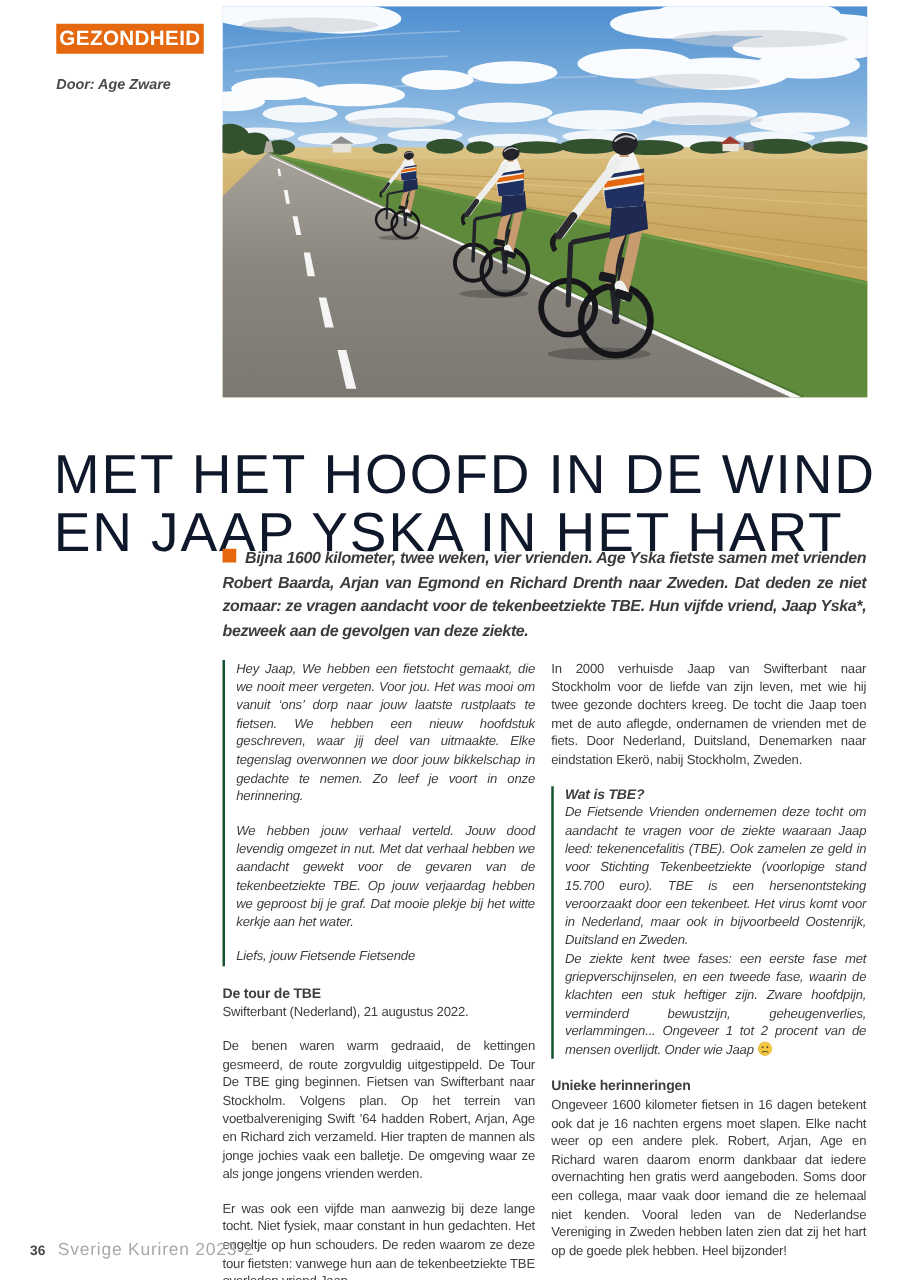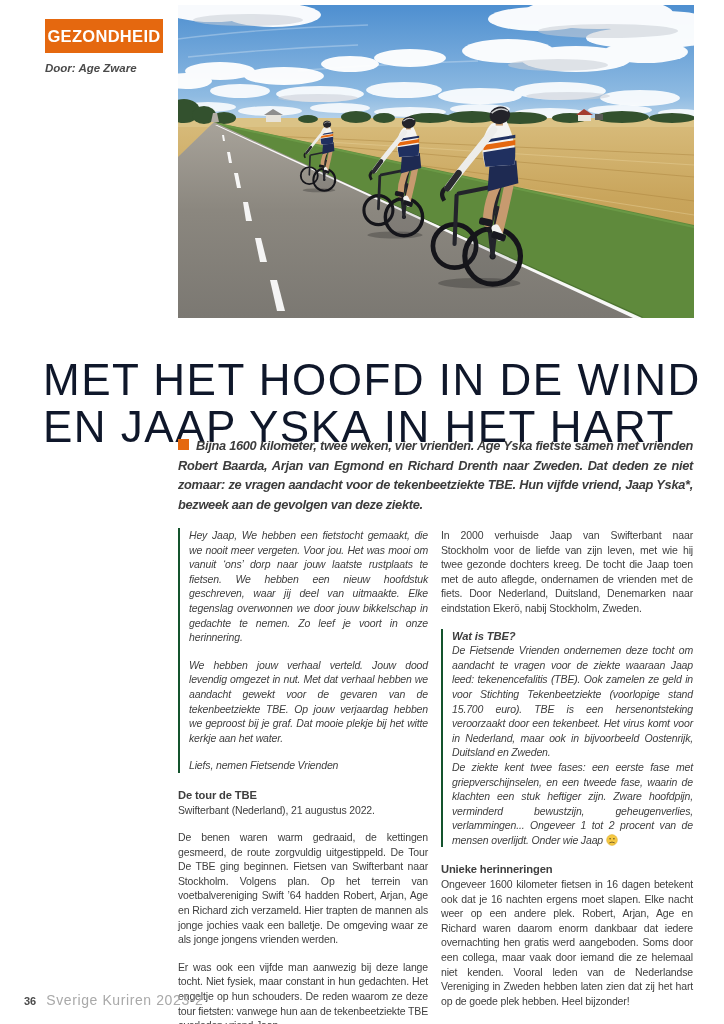--- a/index.html
+++ b/index.html
@@ -1,21 +1,21 @@
 <!DOCTYPE html>
 <html><head>
 <meta charset="utf-8">
 <style>
   html,body { margin:0; padding:0; background:#ffffff; }
   .page {
     position:relative; width:724px; height:1024px; background:#ffffff;
     font-family:"Liberation Sans", sans-serif; color:#3e3e3e; overflow:hidden;
   }
   .category-box {
-    position:absolute; left:45px; top:19px; width:118px; height:34px;
+    position:absolute; left:45px; top:19px; width:118px; height:24px;
     background:#E5680F; color:#ffffff; font-weight:bold; font-size:16.5px;
     letter-spacing:.3px; display:flex; align-items:center; justify-content:center;
   }
   .byline {
     position:absolute; left:45px; top:62px; font-size:11.5px; font-weight:bold;
     font-style:italic; color:#4a4a4a;
   }
   .photo { position:absolute; left:178px; top:5px; width:516px; height:313px; }
   .headline {
     position:absolute; left:43px; top:327px; width:660px;
@@ -220,21 +220,21 @@
     <span>MET HET HOOFD IN DE WIND</span>
     <span>EN JAAP YSKA IN HET HART</span>
   </h1>
 
   <p class="intro"><span class="bullet"></span><span>Bijna 1600 kilometer, twee weken, vier vrienden. Age Yska fietste samen met vrienden Robert Baarda, Arjan van Egmond en Richard Drenth naar Zweden. Dat deden ze niet zomaar: ze vragen aandacht voor de tekenbeetziekte TBE. Hun vijfde vriend, Jaap Yska*, bezweek aan de gevolgen van deze ziekte.</span></p>
 
   <div class="col col-left">
     <div class="quote-block">
       <p>Hey Jaap, We hebben een fietstocht gemaakt, die we nooit meer vergeten. Voor jou. Het was mooi om vanuit ‘ons’ dorp naar jouw laatste rustplaats te fietsen. We hebben een nieuw hoofdstuk geschreven, waar jij deel van uitmaakte. Elke tegenslag overwonnen we door jouw bikkelschap in gedachte te nemen. Zo leef je voort in onze herinnering.</p>
       <p class="gap">We hebben jouw verhaal verteld. Jouw dood levendig omgezet in nut. Met dat verhaal hebben we aandacht gewekt voor de gevaren van de tekenbeetziekte TBE. Op jouw verjaardag hebben we geproost bij je graf. Dat mooie plekje bij het witte kerkje aan het water.</p>
-      <p class="gap">Liefs, nemen Fietsende Vrienden</p>
+      <p class="gap">Liefs, jouw Fietsende Fietsende</p>
     </div>
     <p class="sec-head after">De tour de TBE</p>
     <p class="sub">Swifterbant (Nederland), 21 augustus 2022.</p>
     <p class="gap">De benen waren warm gedraaid, de kettingen gesmeerd, de route zorgvuldig uitgestippeld. De Tour De TBE ging beginnen. Fietsen van Swifterbant naar Stockholm. Volgens plan. Op het terrein van voetbalvereniging Swift ’64 hadden Robert, Arjan, Age en Richard zich verzameld. Hier trapten de mannen als jonge jochies vaak een balletje. De omgeving waar ze als jonge jongens vrienden werden.</p>
     <p class="gap">Er was ook een vijfde man aanwezig bij deze lange tocht. Niet fysiek, maar constant in hun gedachten. Het engeltje op hun schouders. De reden waarom ze deze tour fietsten: vanwege hun aan de tekenbeetziekte TBE overleden vriend Jaap.</p>
   </div>
 
   <div class="col col-right">
     <p>In 2000 verhuisde Jaap van Swifterbant naar Stockholm voor de liefde van zijn leven, met wie hij twee gezonde dochters kreeg. De tocht die Jaap toen met de auto aflegde, ondernamen de vrienden met de fiets. Door Nederland, Duitsland, Denemarken naar eindstation Ekerö, nabij Stockholm, Zweden.</p>
     <div class="sidebar-block">

